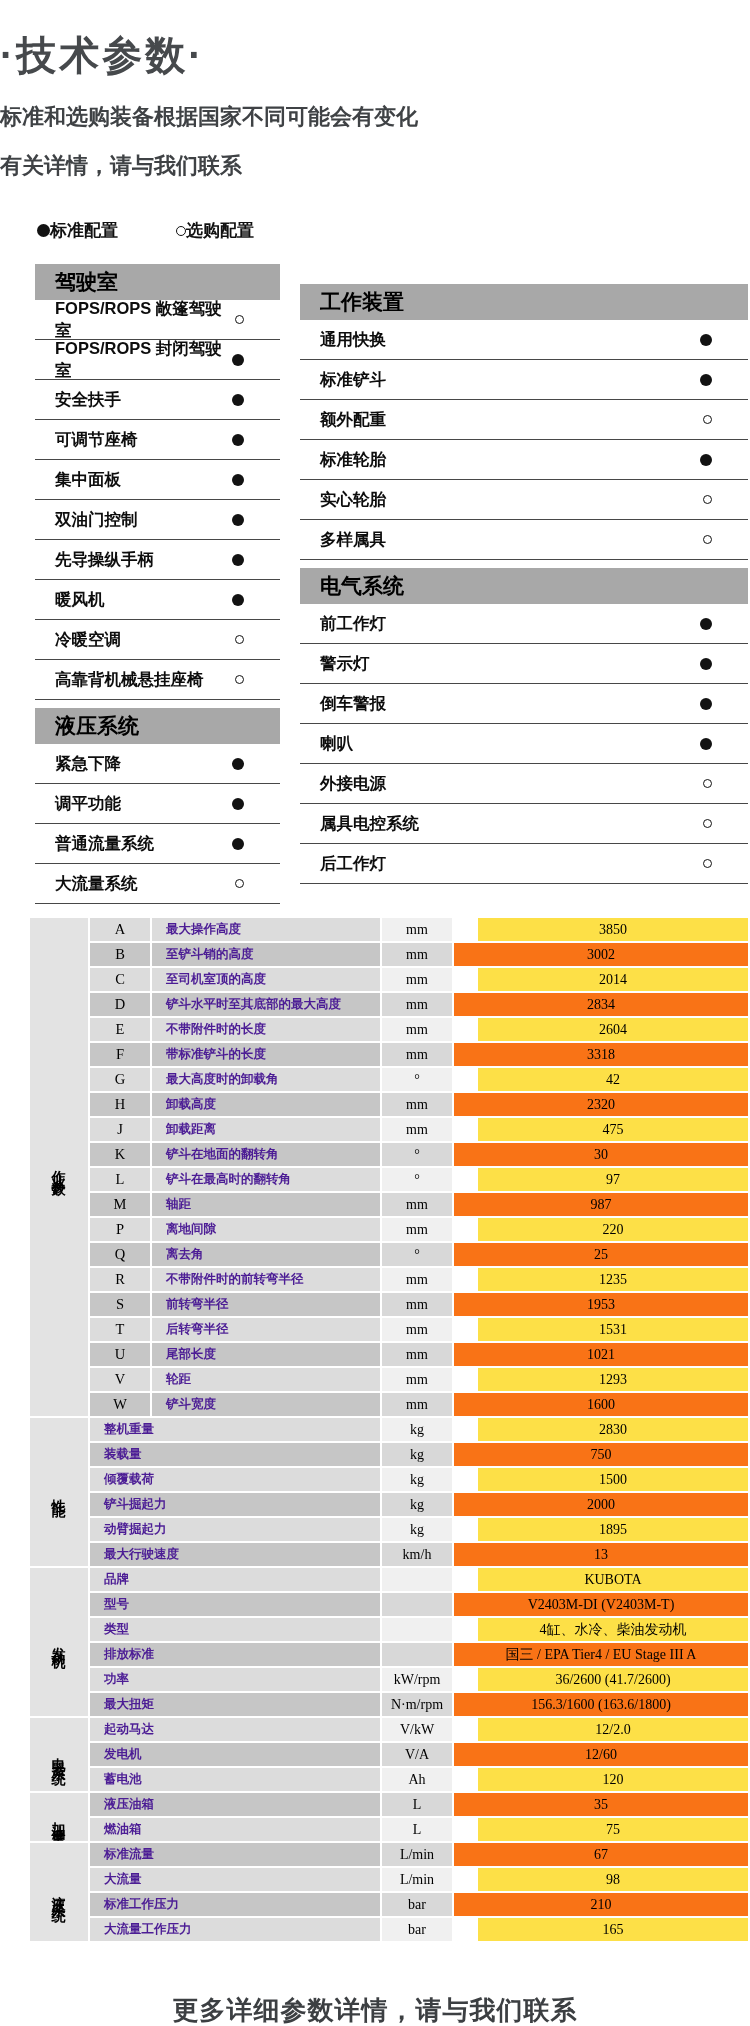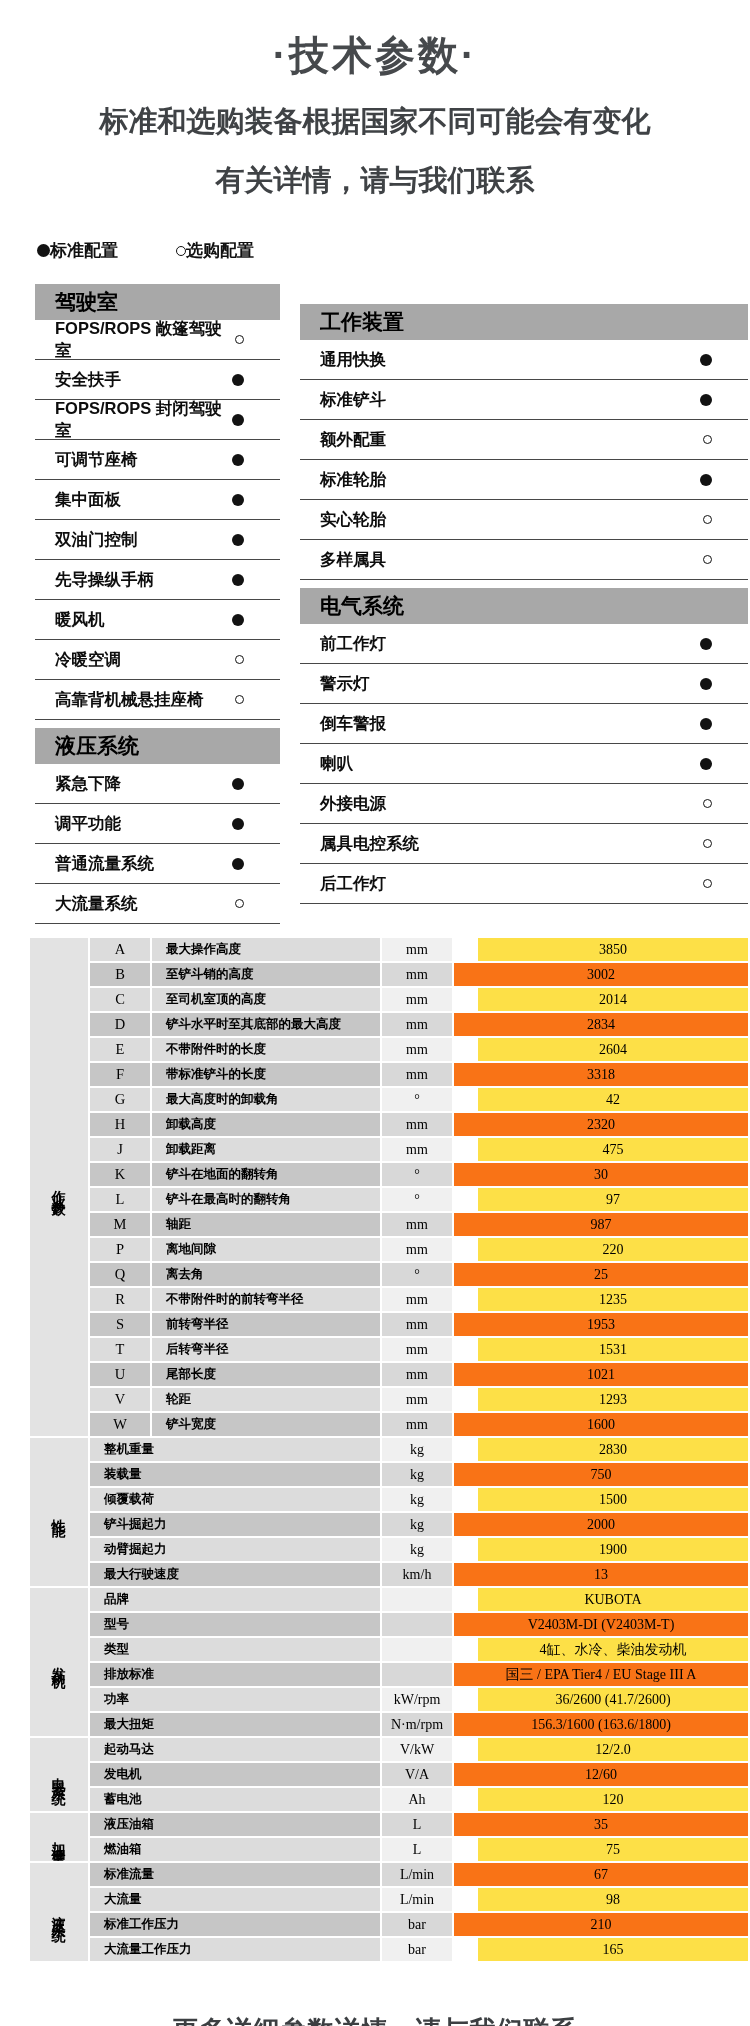--- a/index.html
+++ b/index.html
@@ -5,26 +5,26 @@
   * { box-sizing: border-box; }
   html,body { margin:0; padding:0; background:#ffffff; }
   body {
     width:750px; min-height:2026px;
     font-family:"Liberation Sans", sans-serif;
     color:#111; -webkit-font-smoothing:antialiased;
   }
   .page { width:750px; min-height:2026px; padding-bottom:30px; }
 
   
-  header { text-align:center; padding-top:14px; }
+  header { text-align:left; padding-top:14px; }
   .title {
     font-size:40px; font-weight:700; color:#46494c;
     letter-spacing:3px; margin:14px 0 12px;
   }
-  .subtitle { font-size:29px; font-weight:600; color:#3f4245; margin:19px 0; }
+  .subtitle { font-size:22px; font-weight:600; color:#3f4245; margin:19px 0; }
 
   
   .legend {
     display:flex; gap:58px; margin:38px 0 22px 37px;
     font-size:17px; font-weight:700; color:#111; align-items:center;
   }
   .legend-item { display:flex; align-items:center; }
 
   .dot { width:13px; height:13px; border-radius:50%; flex:0 0 auto; }
   .dot.filled { background:#121212; }
@@ -67,21 +67,21 @@
   .g-cell {
     background:#e3e3e3;
     justify-content:center;
     writing-mode:vertical-rl; text-orientation:upright;
     font-size:14px; font-weight:700; letter-spacing:4px; color:#000;
   }
   .letter {
     justify-content:center;
     font-family:"Liberation Serif", serif; font-size:14.5px; color:#000;
   }
-  .lbl { padding-left:14px; font-size:12.5px; font-weight:700; color:#000000; }
+  .lbl { padding-left:14px; font-size:12.5px; font-weight:700; color:#4c1d95; }
   .lbl.merged { grid-column:2 / 4; }
   .unit, .val {
     justify-content:center;
     font-family:"Liberation Serif", serif; font-size:14px; color:#000;
     white-space:nowrap;
   }
   .lt   { background:#dcdcdc; }
   .dk   { background:#c6c6c6; }
   .lt-u { background:#f0f0f0; }
   .dk-u { background:#d8d8d8; }
@@ -117,25 +117,25 @@
   </div>
 
   <div class="columns">
     <div class="col col-left" id="col-left">
         <div class="sec-header">驾驶室</div>
         <div class="cfg-item">
           <span class="cfg-label">FOPS/ROPS 敞篷驾驶室</span>
           <span class="dot open"></span>
         </div>
         <div class="cfg-item">
+          <span class="cfg-label">FOPS/ROPS 封闭驾驶室</span>
+          <span class="dot filled"></span>
+        </div>
+        <div class="cfg-item">
           <span class="cfg-label">安全扶手</span>
-          <span class="dot filled"></span>
-        </div>
-        <div class="cfg-item">
-          <span class="cfg-label">FOPS/ROPS 封闭驾驶室</span>
           <span class="dot filled"></span>
         </div>
         <div class="cfg-item">
           <span class="cfg-label">可调节座椅</span>
           <span class="dot filled"></span>
         </div>
         <div class="cfg-item">
           <span class="cfg-label">集中面板</span>
           <span class="dot filled"></span>
         </div>
@@ -325,21 +325,21 @@
       <div class="cell unit dk-u">kg</div>
       <div class="cell val dk-v">750</div>
       <div class="cell lbl merged lt">倾覆载荷</div>
       <div class="cell unit lt-u">kg</div>
       <div class="cell val lt-v">1500</div>
       <div class="cell lbl merged dk">铲斗掘起力</div>
       <div class="cell unit dk-u">kg</div>
       <div class="cell val dk-v">2000</div>
       <div class="cell lbl merged lt">动臂掘起力</div>
       <div class="cell unit lt-u">kg</div>
-      <div class="cell val lt-v">1900</div>
+      <div class="cell val lt-v">1895</div>
       <div class="cell lbl merged dk">最大行驶速度</div>
       <div class="cell unit dk-u">km/h</div>
       <div class="cell val dk-v">13</div>
       <div class="cell g-cell" style="grid-row: span 6;">发动机</div>
       <div class="cell lbl merged lt">品牌</div>
       <div class="cell unit lt-u"></div>
       <div class="cell val lt-v">KUBOTA</div>
       <div class="cell lbl merged dk">型号</div>
       <div class="cell unit dk-u"></div>
       <div class="cell val dk-v">V2403M-DI (V2403M-T)</div>

